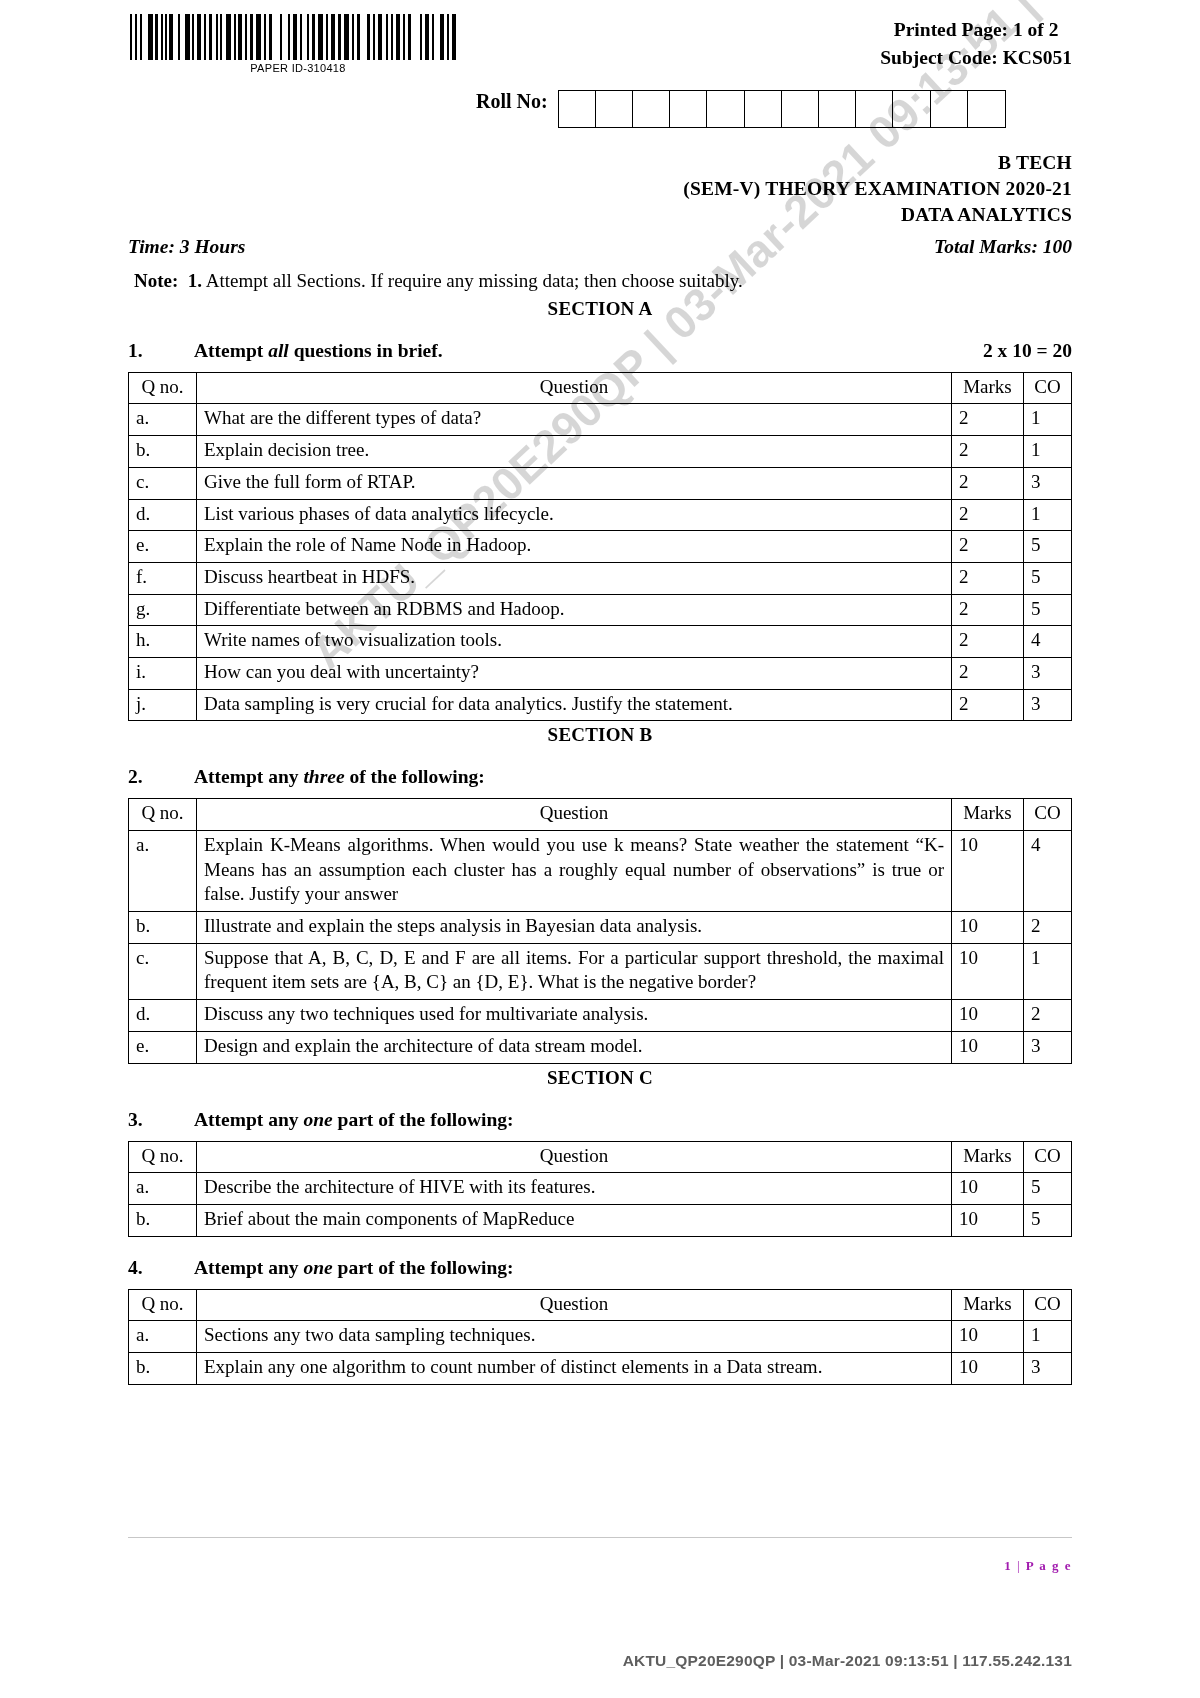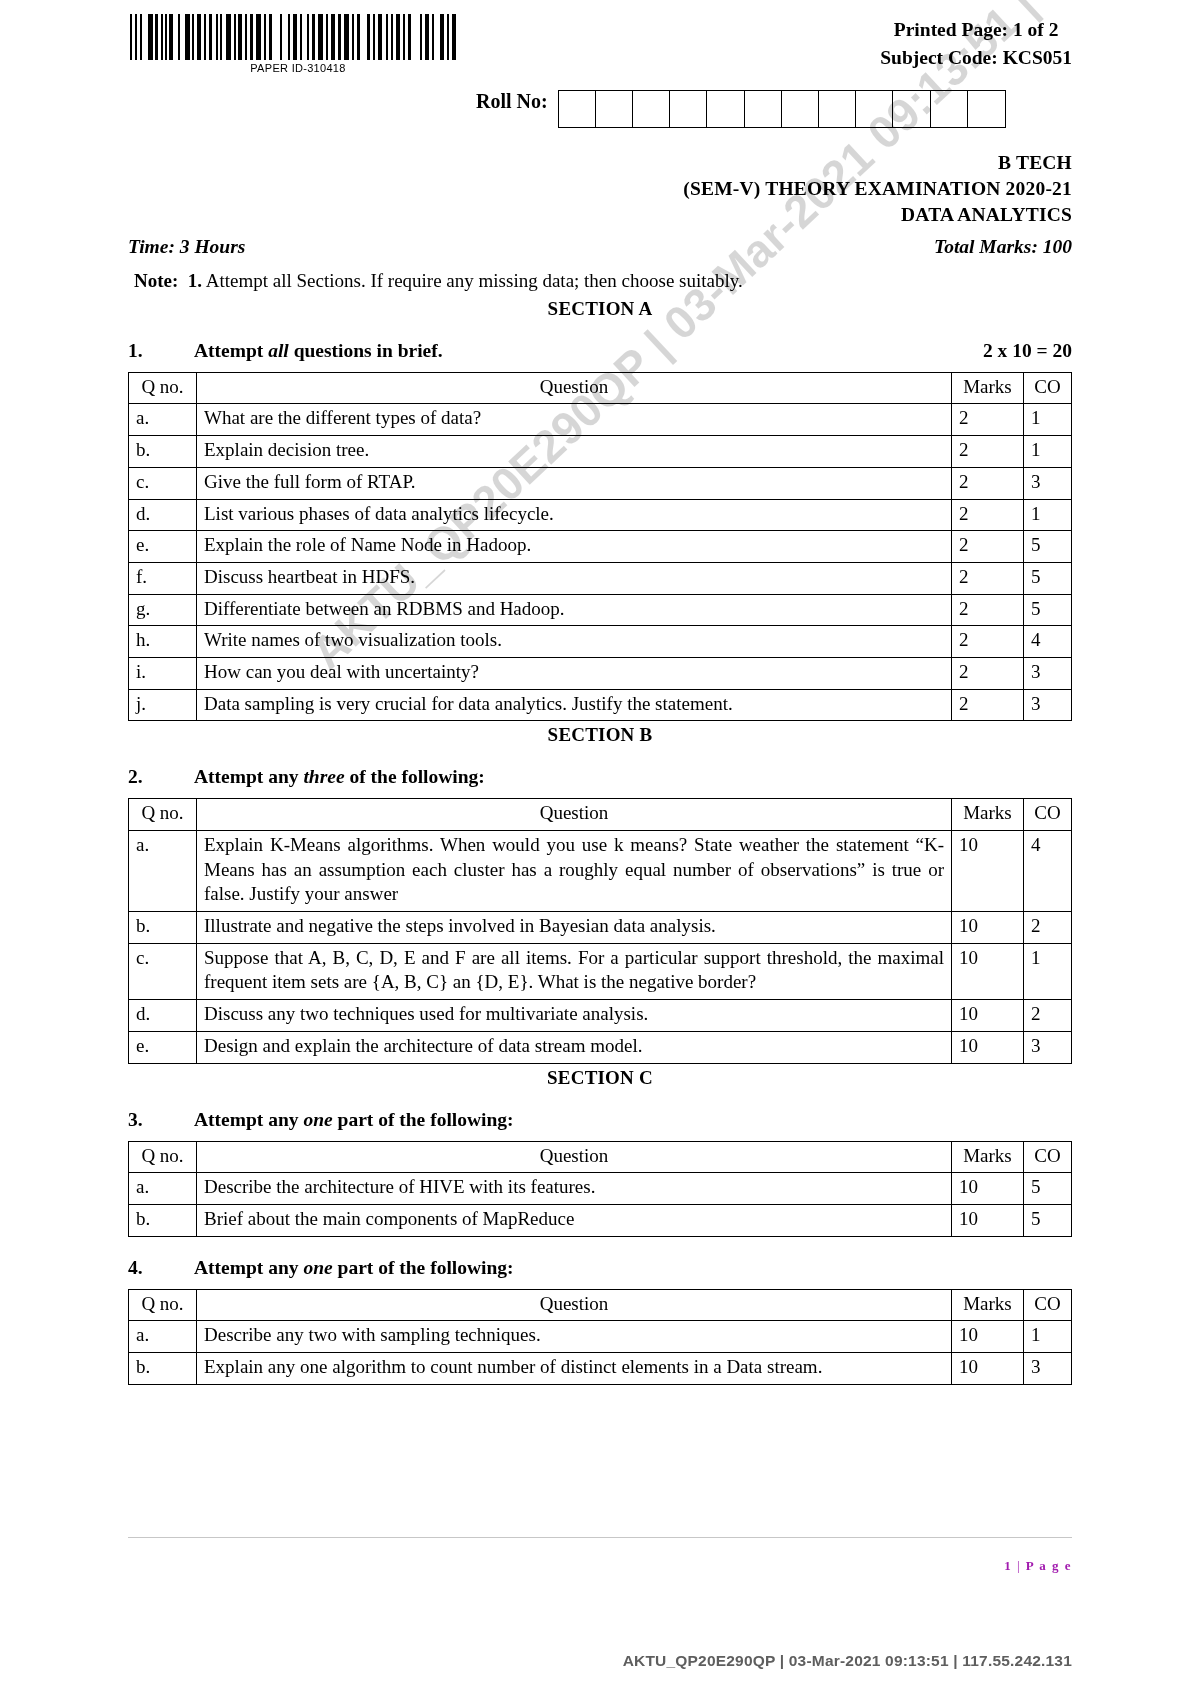--- a/index.html
+++ b/index.html
@@ -410,21 +410,21 @@
         </thead>
       <tbody id="q2-body">
           <tr>
             <td>a.</td>
             <td class="q-just">Explain K-Means algorithms. When would you use k means? State weather the statement “K-Means has an assumption each cluster has a roughly equal number of observations” is true or false. Justify your answer</td>
             <td>10</td>
             <td>4</td>
           </tr>
           <tr>
             <td>b.</td>
-            <td class="q-just single">Illustrate and negative the steps involved in Bayesian data analysis.</td>
+            <td class="q-just single">Illustrate and explain the steps analysis in Bayesian data analysis.</td>
             <td>10</td>
             <td>2</td>
           </tr>
           <tr>
             <td>c.</td>
             <td class="q-just">Suppose that A, B, C, D, E and F are all items. For a particular support threshold, the maximal frequent item sets are {A, B, C} an {D, E}. What is the negative border?</td>
             <td>10</td>
             <td>1</td>
           </tr>
           <tr>
@@ -496,21 +496,21 @@
           <tr>
         <th>Q no.</th>
         <th>Question</th>
         <th>Marks</th>
         <th>CO</th>
       </tr>
         </thead>
       <tbody id="q4-body">
           <tr>
             <td>a.</td>
-            <td class="q-just single">Describe any two with sampling techniques.</td>
+            <td class="q-just single">Sections any two data sampling techniques.</td>
             <td>10</td>
             <td>1</td>
           </tr>
           <tr>
             <td>b.</td>
             <td class="q-just">Explain any one algorithm to count number of distinct elements in a Data stream.</td>
             <td>10</td>
             <td>3</td>
           </tr>
         </tbody>

